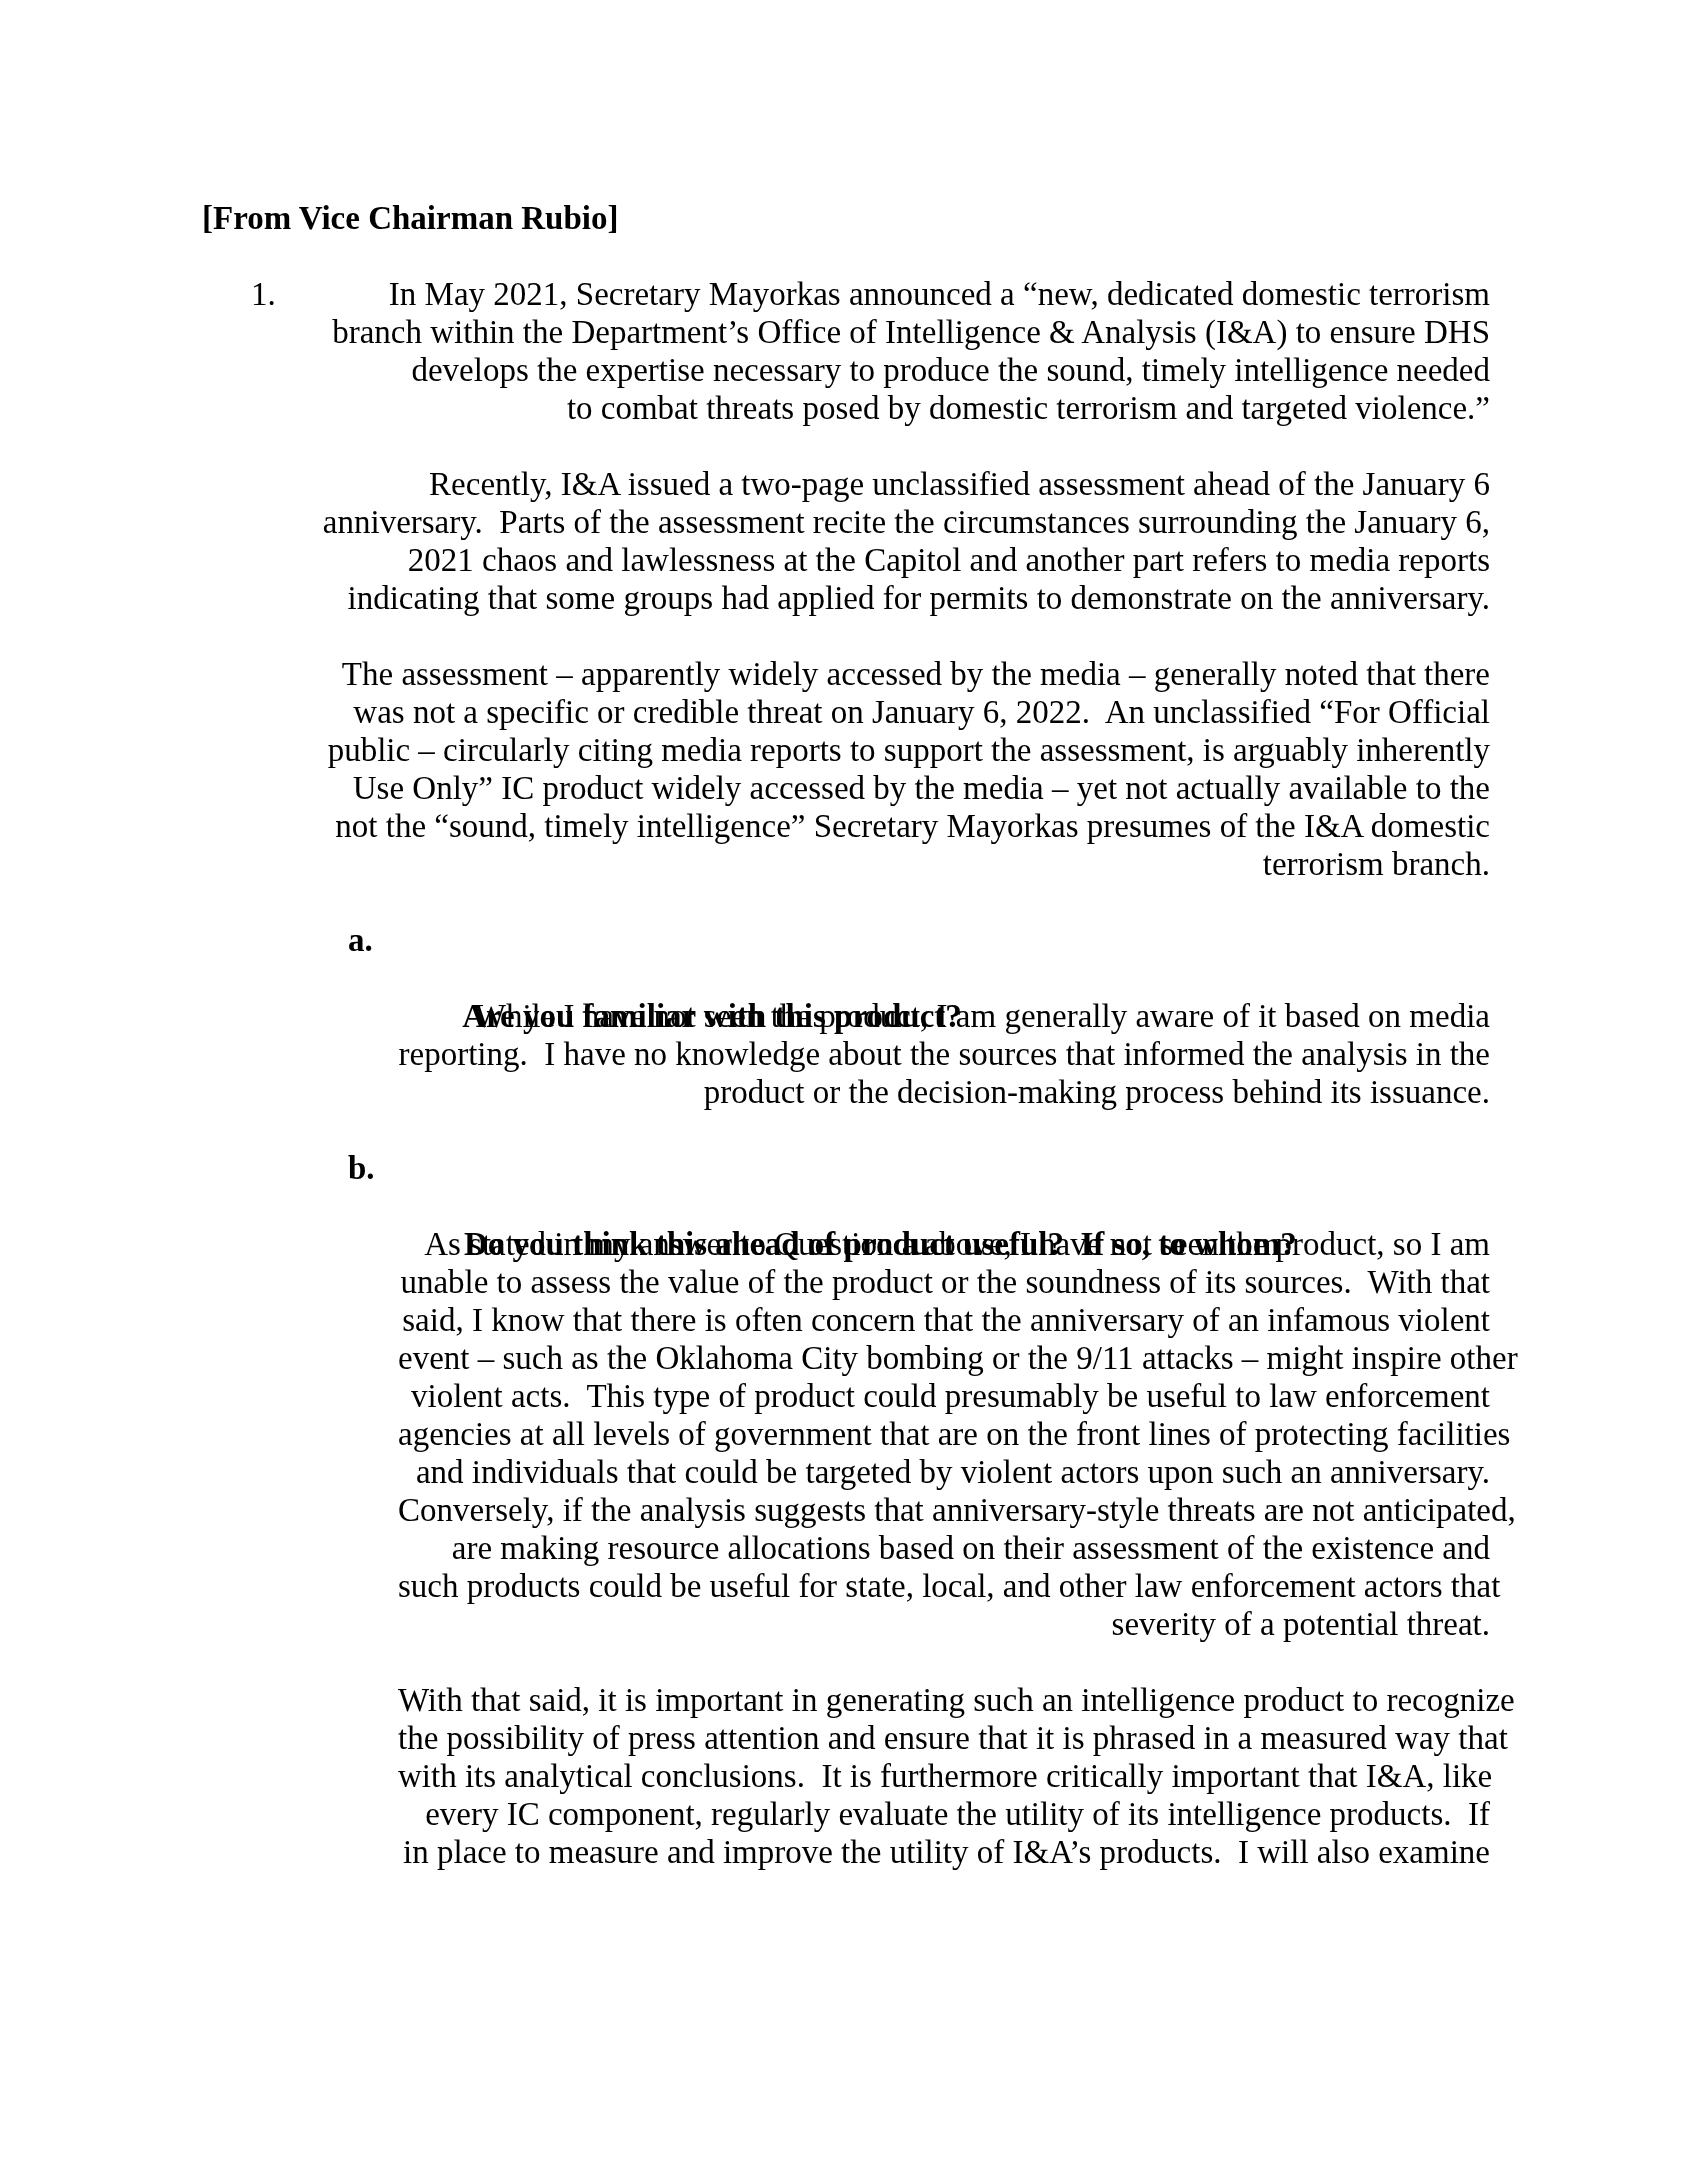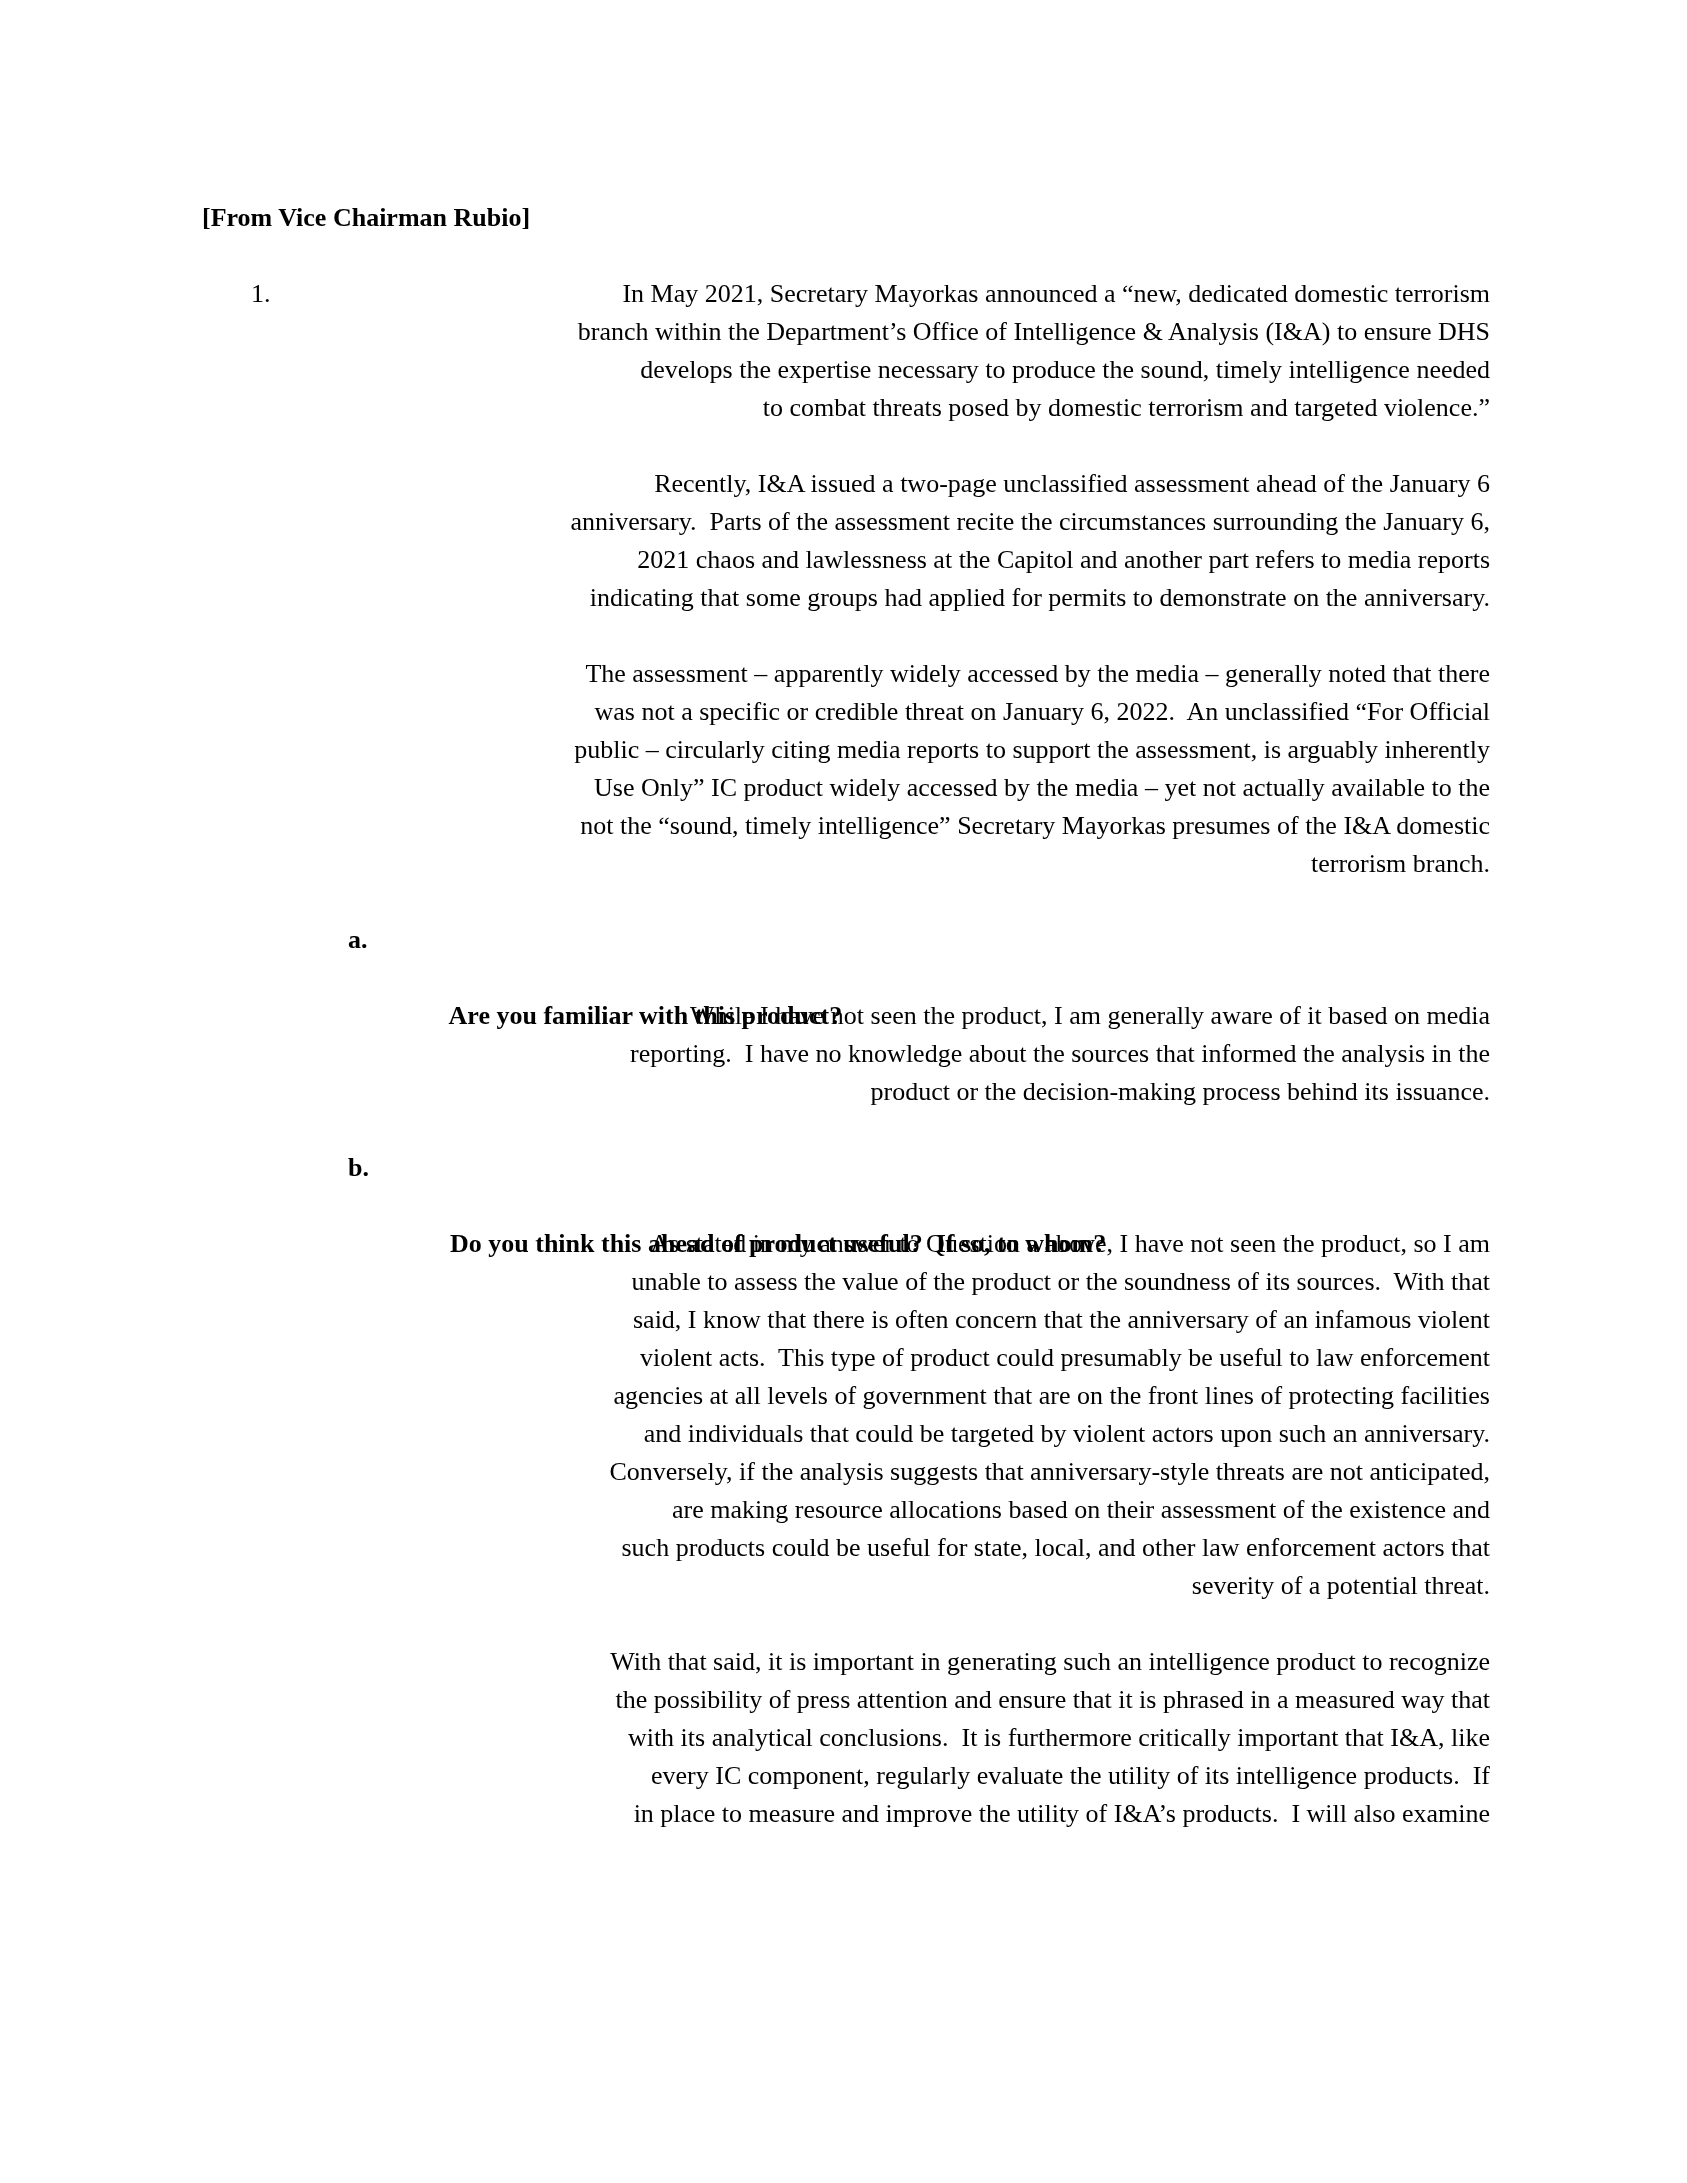--- a/index.html
+++ b/index.html
@@ -1,21 +1,21 @@
 <!DOCTYPE html>
 <html style="font-size:10.6px"><head>
 <meta charset="utf-8">
 <style>
   html, body { margin: 0; padding: 0; background: #ffffff; }
   body { width: 1687px; height: 2183px; position: relative; overflow: hidden; }
   .page {
     position: absolute; left: 0; top: 0; width: 1687px; height: 2183px;
     background: #ffffff; color: #000000;
     font-family: "Liberation Serif", "DejaVu Serif", serif;
-    font-size: 26px;
+    font-size: 33px;
   }
   .line { white-space: pre; line-height: 38px; height: 38px; display: block; }
   .bold { font-weight: bold; }
   .section-heading { position: absolute; left: 202px; top: 199px; }
   .q1-block { position: absolute; left: 299px; top: 275px; width: 1191px; }
   .q1-num { position: absolute; left: 251px; top: 275px; }
   .para { display: block; text-align: right; }
   .gap { display: block; height: 38px; }
   .sub { display: block; position: relative; margin-left: 99px; }
   .sub-q { position: relative; display: block; }
@@ -75,20 +75,21 @@
     <div class="sub">
       <div class="sub-q line bold">
         <span class="sub-letter">b.</span>
         <span>Do you think this ahead of product useful?  If so, to whom?</span>
       </div>
       <span class="gap"></span>
       <div class="para">
         <span class="line">As stated in my answer to Question a above, I have not seen the product, so I am</span>
         <span class="line">unable to assess the value of the product or the soundness of its sources.  With that</span>
         <span class="line">said, I know that there is often concern that the anniversary of an infamous violent</span>
+        <span class="line">event – such as the Oklahoma City bombing or the 9/11 attacks – might inspire other</span>
         <span class="line">violent acts.  This type of product could presumably be useful to law enforcement</span>
         <span class="line">agencies at all levels of government that are on the front lines of protecting facilities</span>
         <span class="line">and individuals that could be targeted by violent actors upon such an anniversary.</span>
         <span class="line">Conversely, if the analysis suggests that anniversary-style threats are not anticipated,</span>
         <span class="line">are making resource allocations based on their assessment of the existence and</span>
         <span class="line">such products could be useful for state, local, and other law enforcement actors that</span>
         <span class="line">severity of a potential threat.</span>
       </div>
       <span class="gap"></span>
       <div class="para">

